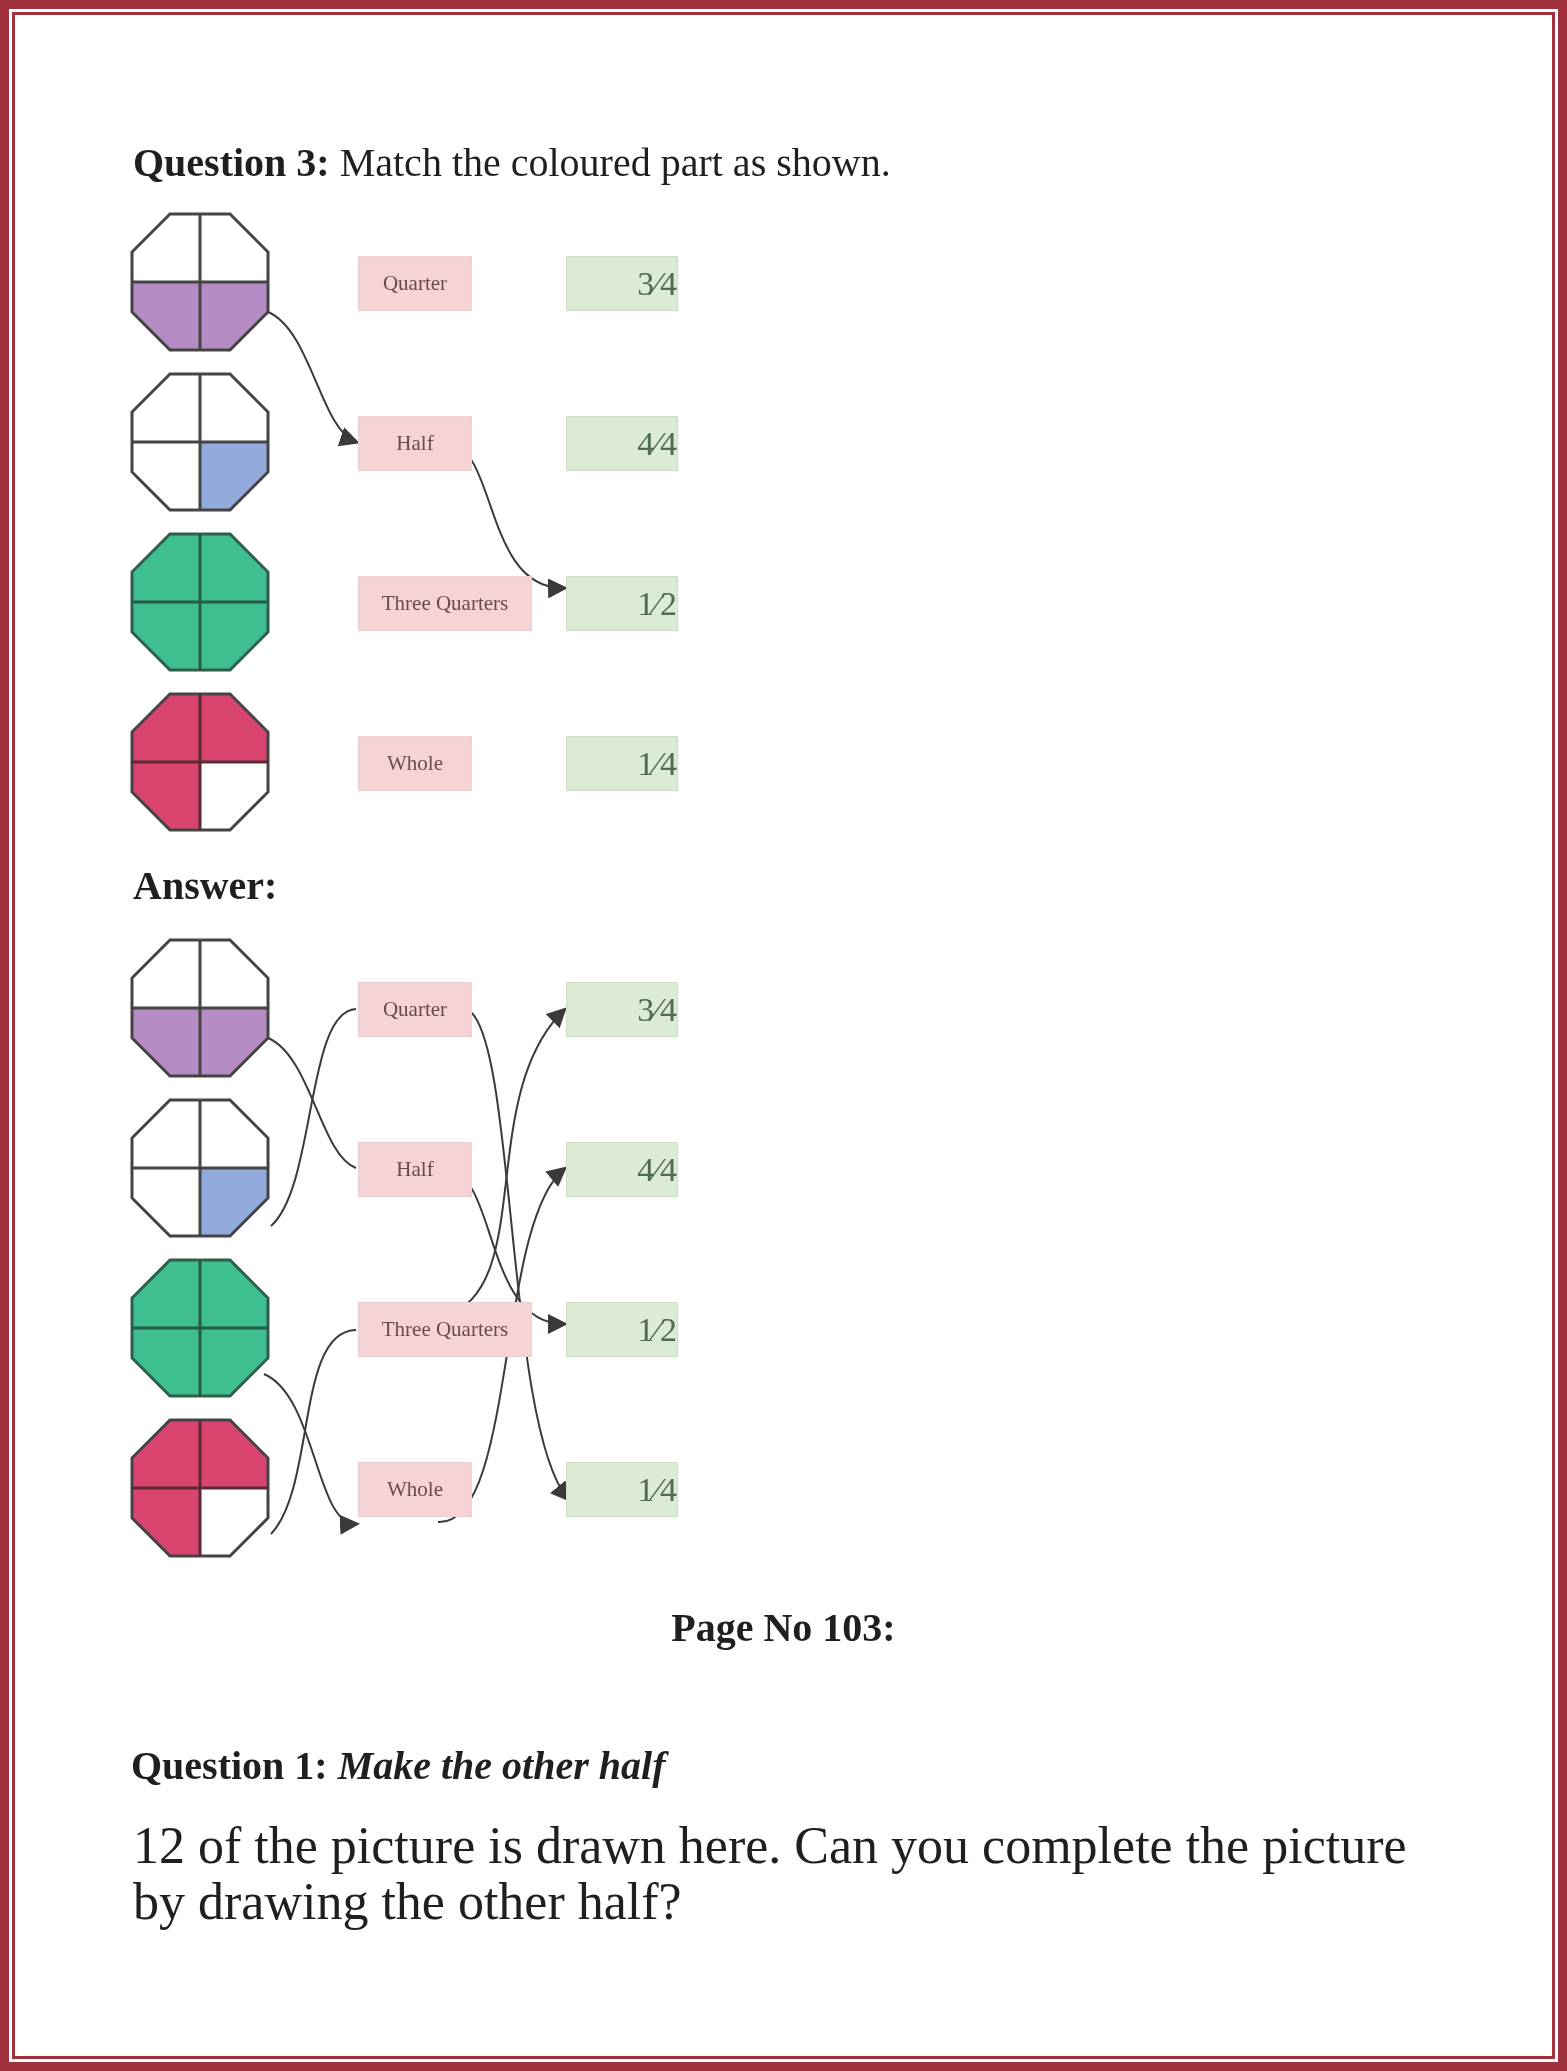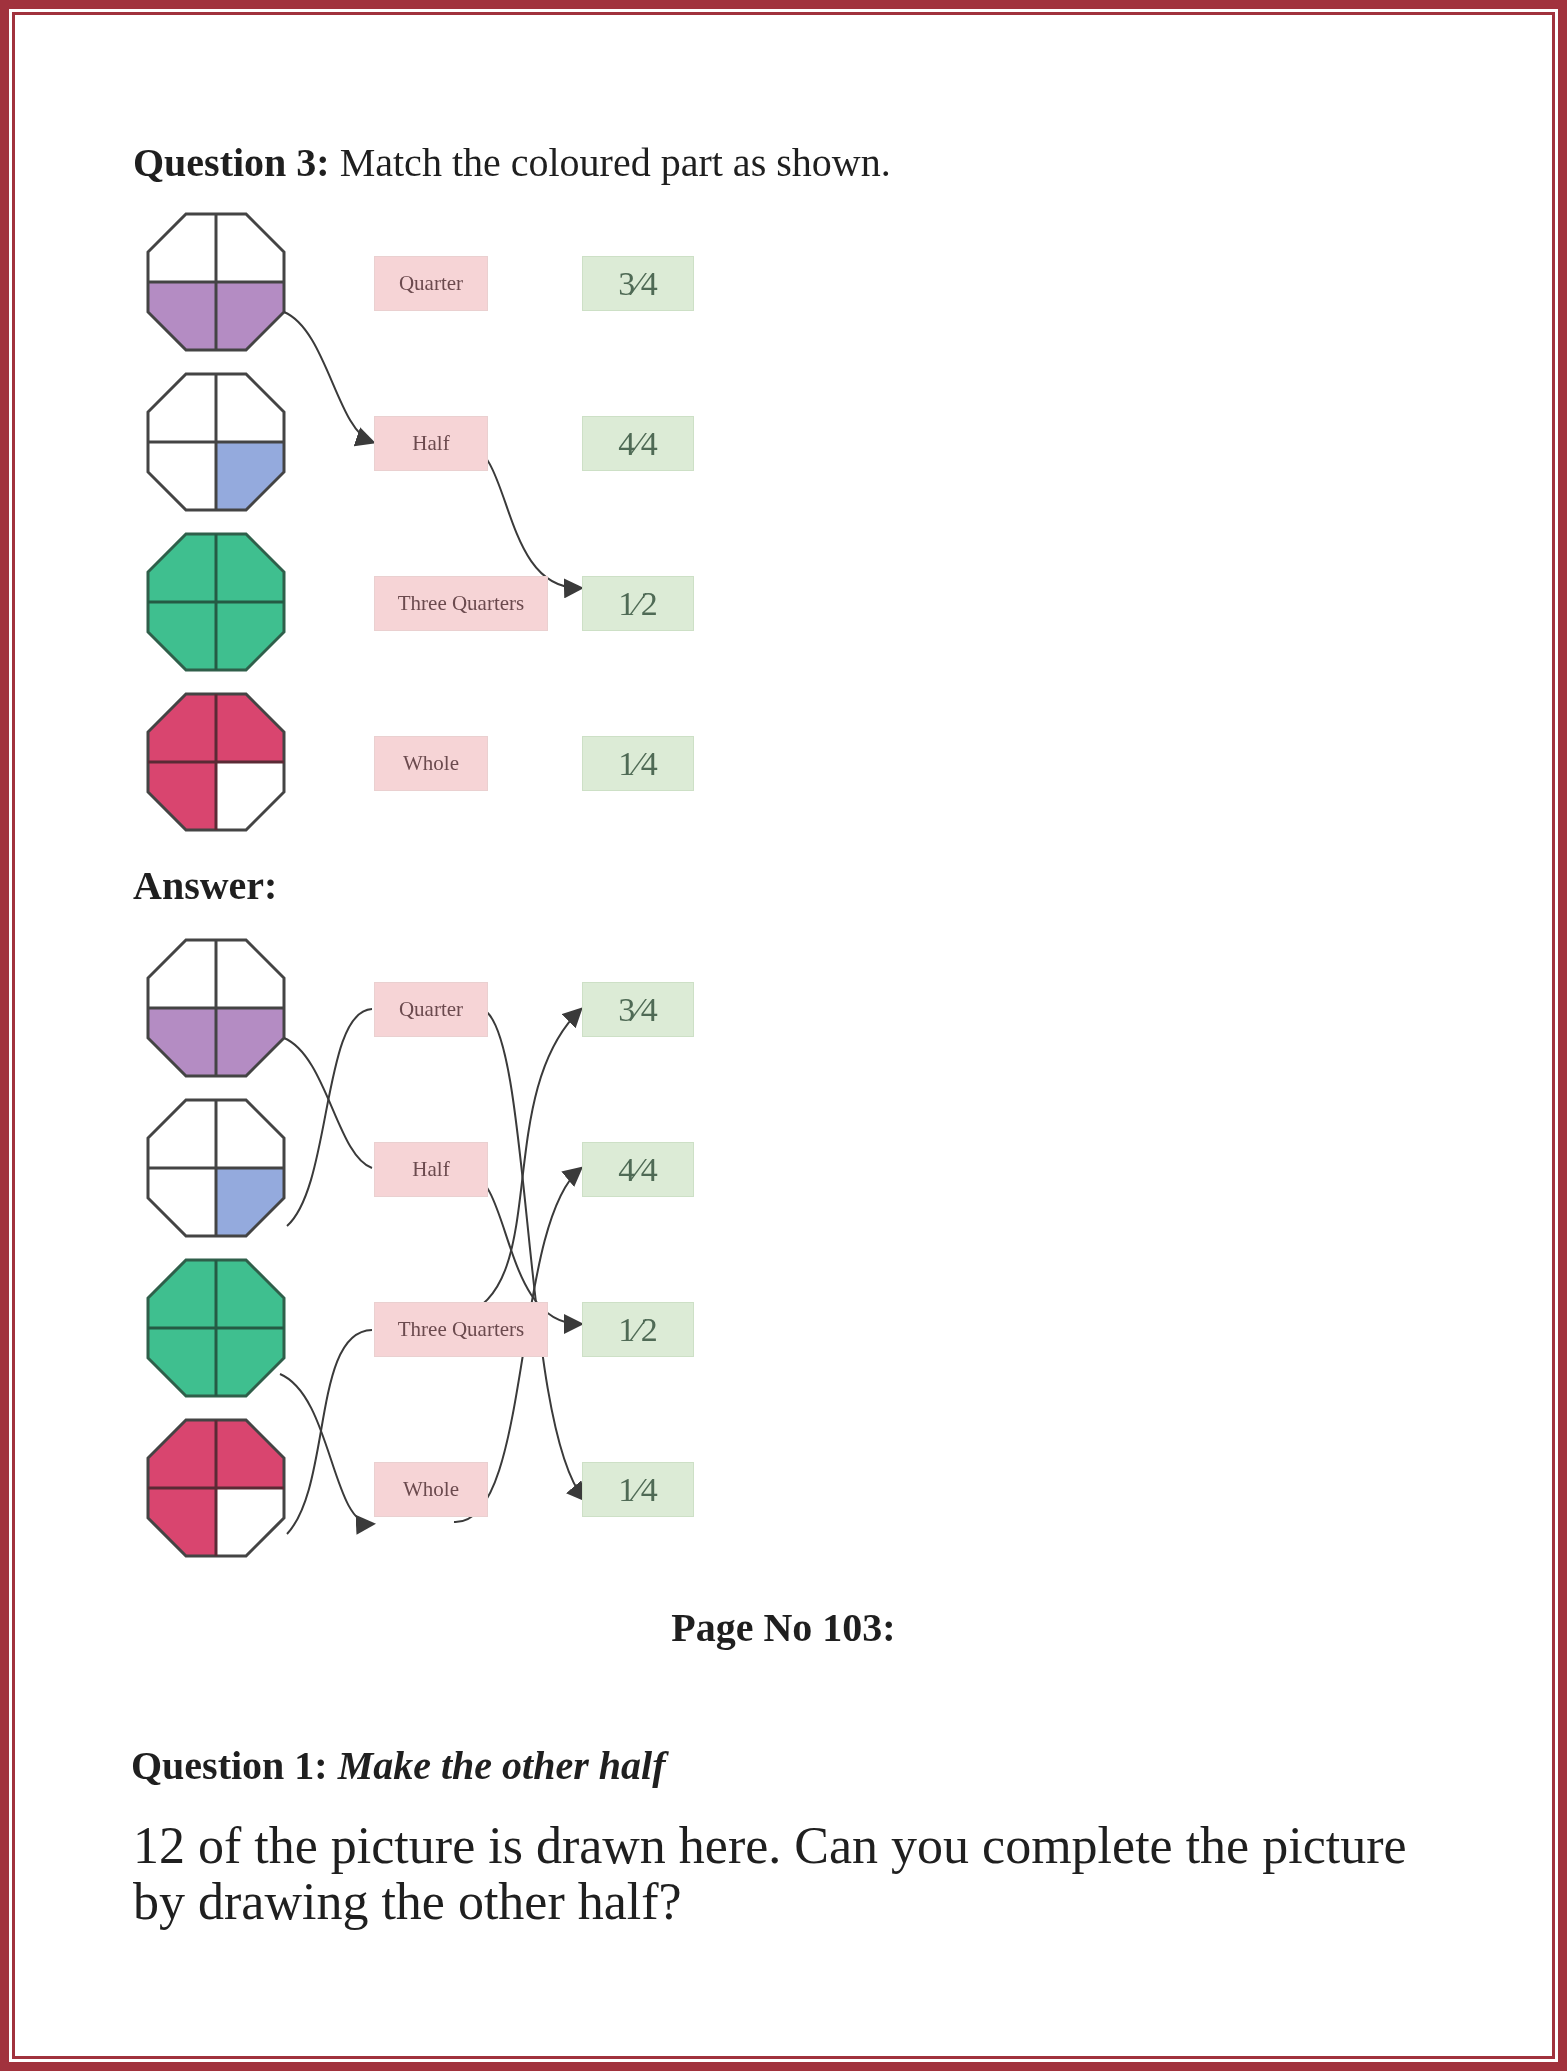--- a/index.html
+++ b/index.html
@@ -6,24 +6,24 @@
   body { width:1567px; height:2071px; background:#ffffff; position:relative; overflow:hidden; font-family:"Liberation Serif","DejaVu Serif",serif; color:#1f1f1f; }
   .outer-border { position:absolute; left:0; top:0; width:1567px; height:2071px; box-sizing:border-box; border:9px solid #a1323d; }
   .inner-border { position:absolute; left:12px; top:12px; width:1543px; height:2047px; box-sizing:border-box; border:3px solid #a1323d; }
   .heading { position:absolute; left:133px; font-size:40px; line-height:1.2; white-space:nowrap; }
   .heading b { font-weight:bold; }
   .answer-label { position:absolute; left:133px; top:862px; font-size:40px; font-weight:bold; }
   .page-no { position:absolute; left:0; width:1567px; top:1604px; text-align:center; font-size:40px; font-weight:bold; }
   .q1 { position:absolute; left:131px; top:1742px; font-size:40px; white-space:nowrap; }
   .q1 i { font-style:italic; font-weight:bold; }
   .para { position:absolute; left:133px; top:1818px; width:1330px; font-size:52px; line-height:56px; }
-  .diagram { position:absolute; left:132px; width:600px; }
+  .diagram { position:absolute; left:116px; width:600px; }
   .diagram svg { position:absolute; left:0; top:0; overflow:visible; }
   .pbox { position:absolute; background:#f6d4d6; border:1px solid #ead0d0; height:55px; display:flex; align-items:center; justify-content:center; font-family:"Liberation Serif",serif; font-size:21px; color:#6b4a4e; box-sizing:border-box; }
-  .gbox { position:absolute; background:#dcebd6; border:1px solid #cde0c6; height:55px; width:112px; display:flex; align-items:center; justify-content:center; font-family:"Liberation Serif",serif; font-size:34px; color:#4f6a55; box-sizing:border-box; }
+  .gbox { position:absolute; background:#dcebd6; border:1px solid #cde0c6; height:55px; width:112px; display:flex; align-items:center; justify-content:flex-end; font-family:"Liberation Serif",serif; font-size:34px; color:#4f6a55; box-sizing:border-box; }
 </style>
 </head>
 <body>
 
 <div class="outer-border"></div>
 <div class="inner-border"></div>
 
 <div class="heading" style="top:128px;margin-top:11px;">
   <b>Question 3:</b><span> Match the coloured part as shown.</span>
 </div>

